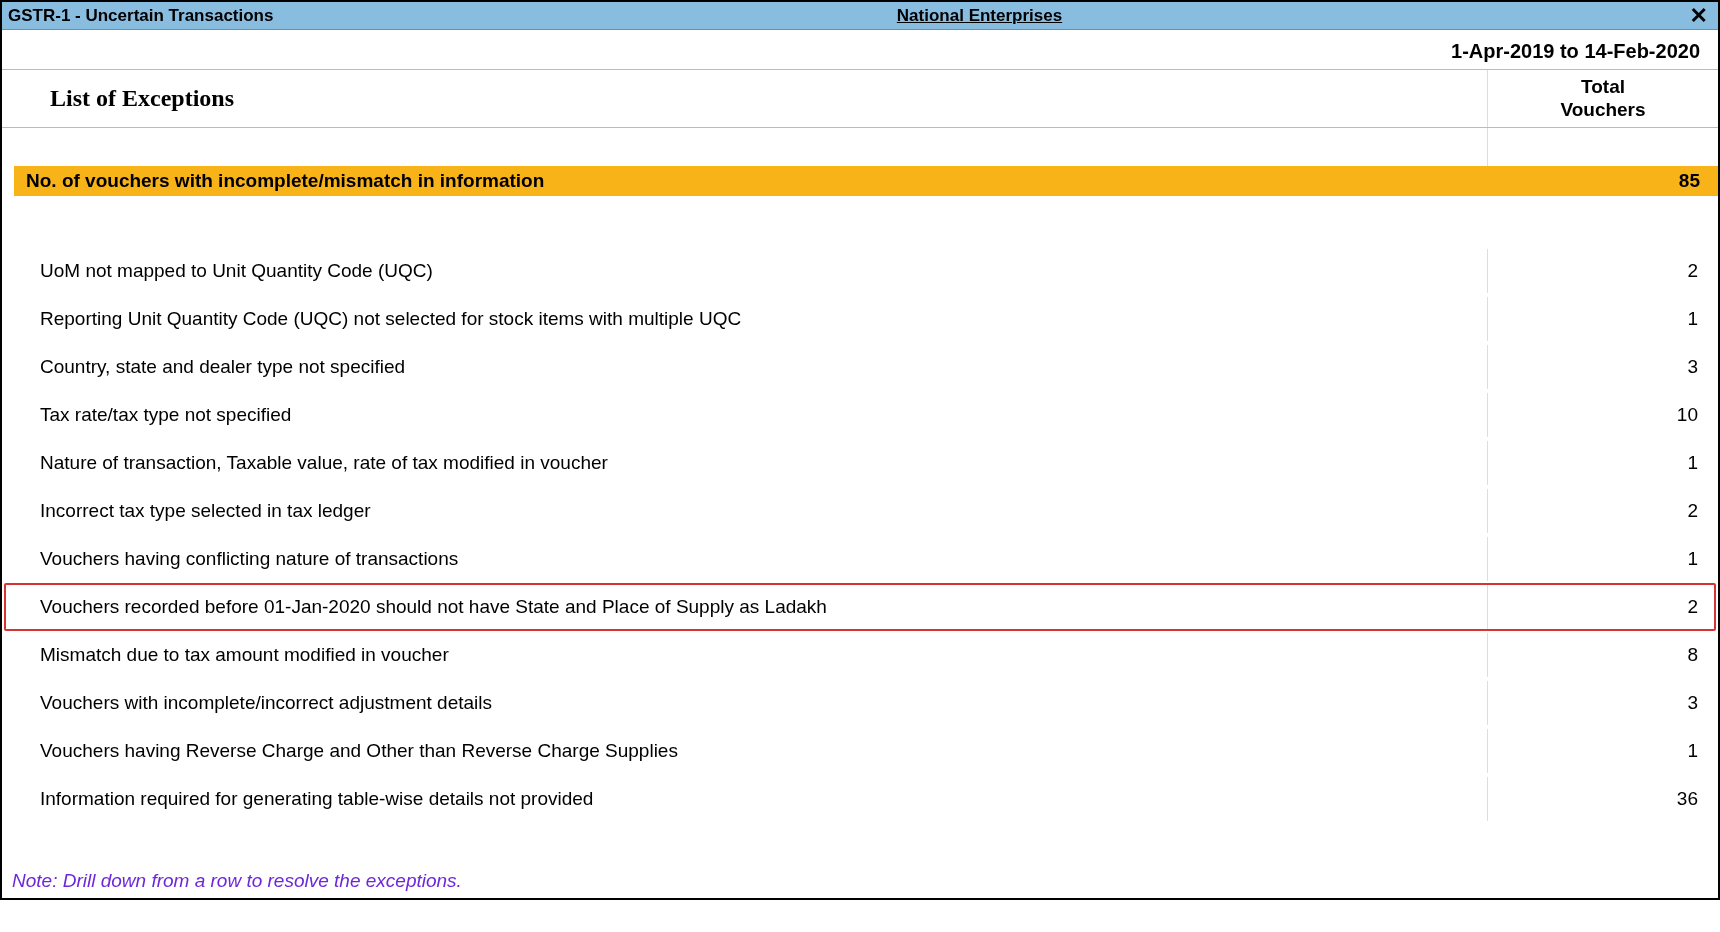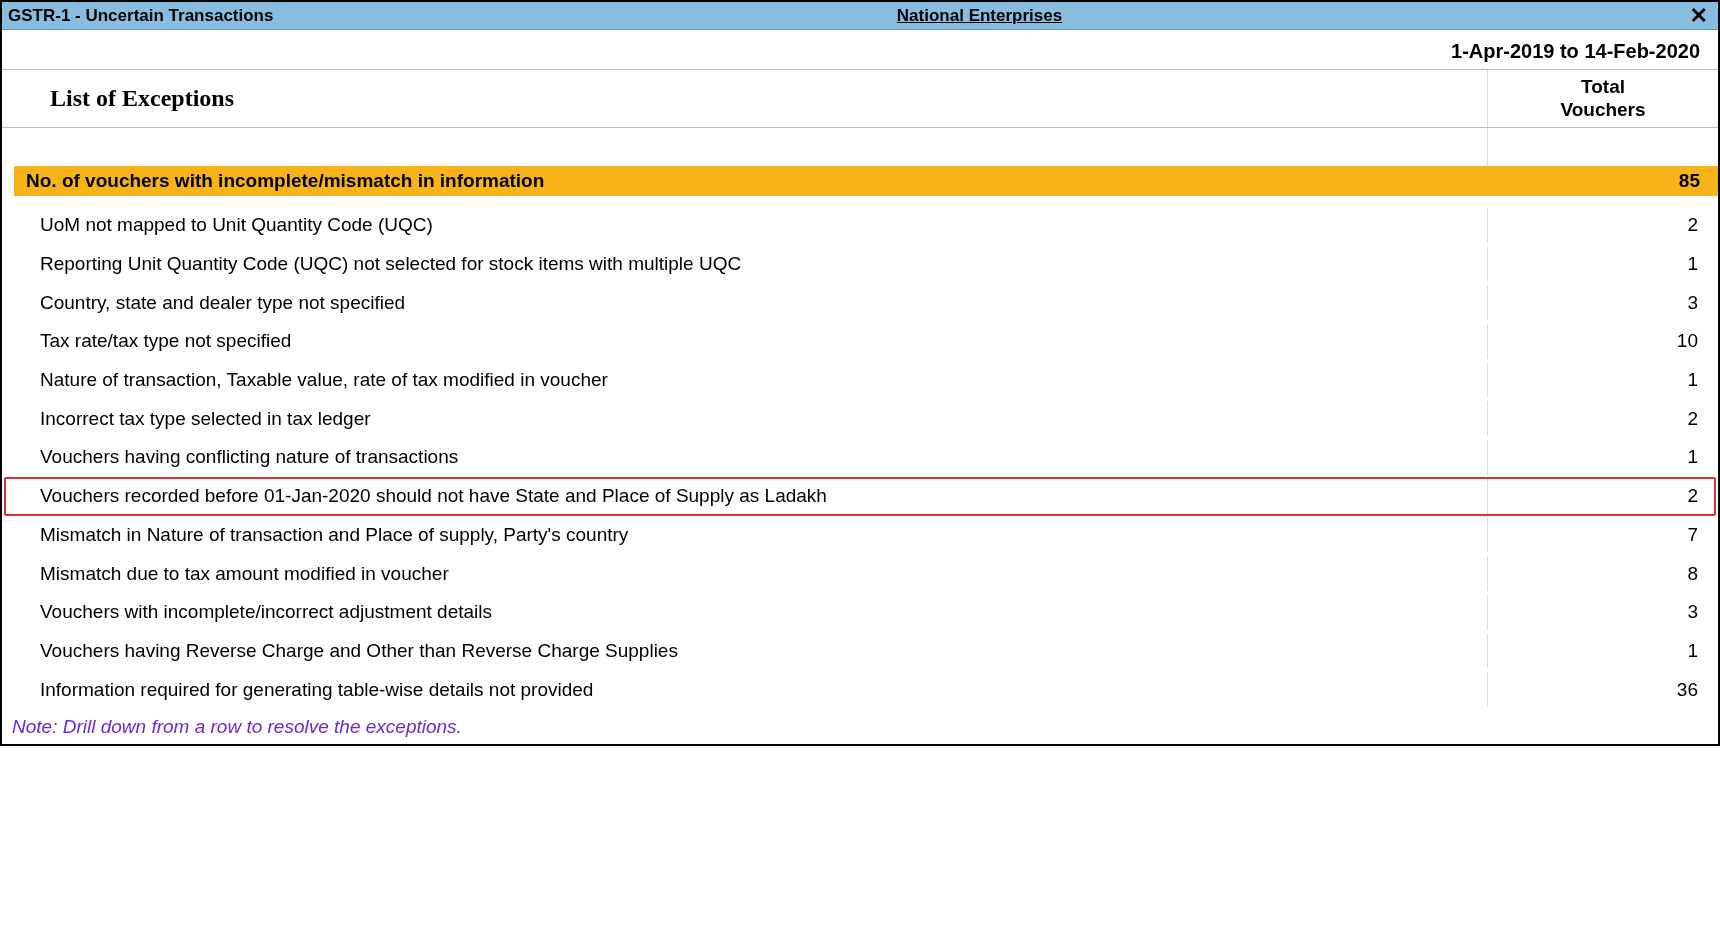--- a/index.html
+++ b/index.html
@@ -8,21 +8,21 @@
     box-sizing: border-box;
   }
   body {
     font-family: Arial, sans-serif;
     background: #fff;
     font-size: 18px;
   }
   .window {
     border: 2px solid #000;
     width: 1720px;
-    height: 746px;
+    height: 900px;
     position: relative;
     display: flex;
     flex-direction: column;
   }
   .titlebar {
     background: #89BDE0;
     display: flex;
     align-items: center;
     border-bottom: 1px solid #5a94bf;
     height: 28px;
@@ -116,20 +116,21 @@
     width: 230px;
     text-align: right;
     padding-right: 18px;
   }
   .rows-container {
     flex: 1;
     overflow: auto;
     display: flex;
     flex-direction: column;
     padding-top: 10px;
+    justify-content: center;
   }
   .data-row {
     display: flex;
     height: 48px;
     align-items: center;
     font-size: 19px;
     cursor: pointer;
     border: 2px solid transparent;
     margin: 0 2px;
   }
@@ -218,24 +219,20 @@
         </div>
         <div class="data-row">
           <div class="row-left">Vouchers having conflicting nature of transactions</div>
           <div class="row-right">1</div>
         </div>
         <div class="data-row highlighted">
           <div class="row-left">Vouchers recorded before 01-Jan-2020 should not have State and Place of Supply as Ladakh</div>
           <div class="row-right">2</div>
         </div>
         <div class="data-row">
-          <div class="row-left">Mismatch in Nature of transaction and Place of supply, Party's country</div>
-          <div class="row-right">7</div>
-        </div>
-        <div class="data-row">
           <div class="row-left">Mismatch due to tax amount modified in voucher</div>
           <div class="row-right">8</div>
         </div>
         <div class="data-row">
           <div class="row-left">Vouchers with incomplete/incorrect adjustment details</div>
           <div class="row-right">3</div>
         </div>
         <div class="data-row">
           <div class="row-left">Vouchers having Reverse Charge and Other than Reverse Charge Supplies</div>
           <div class="row-right">1</div>

